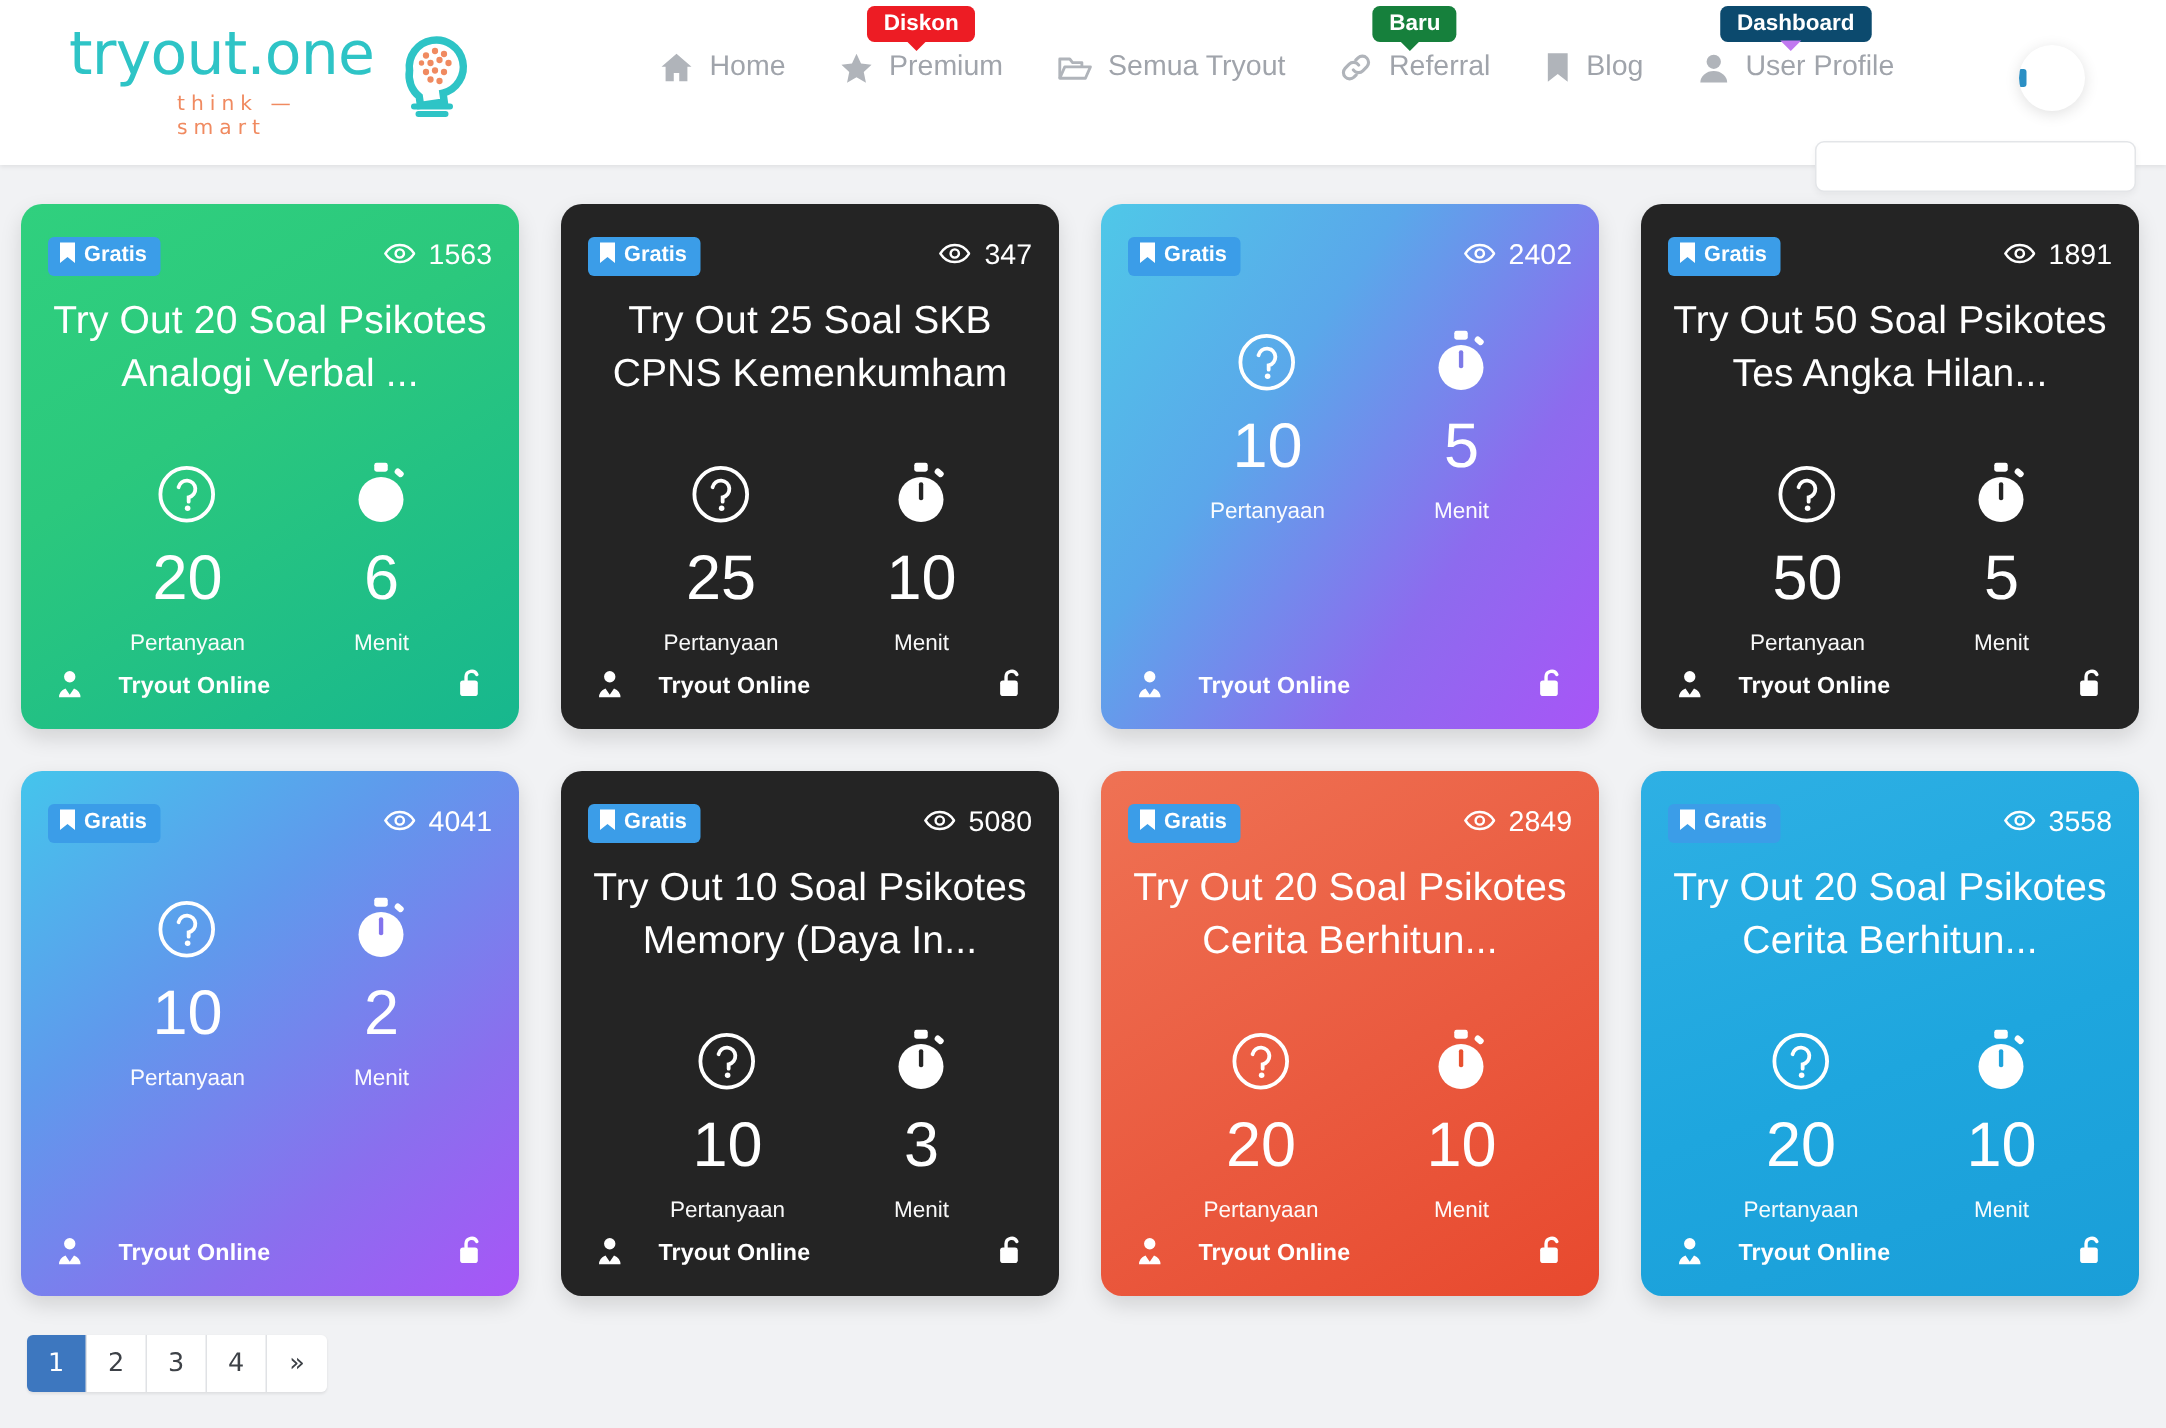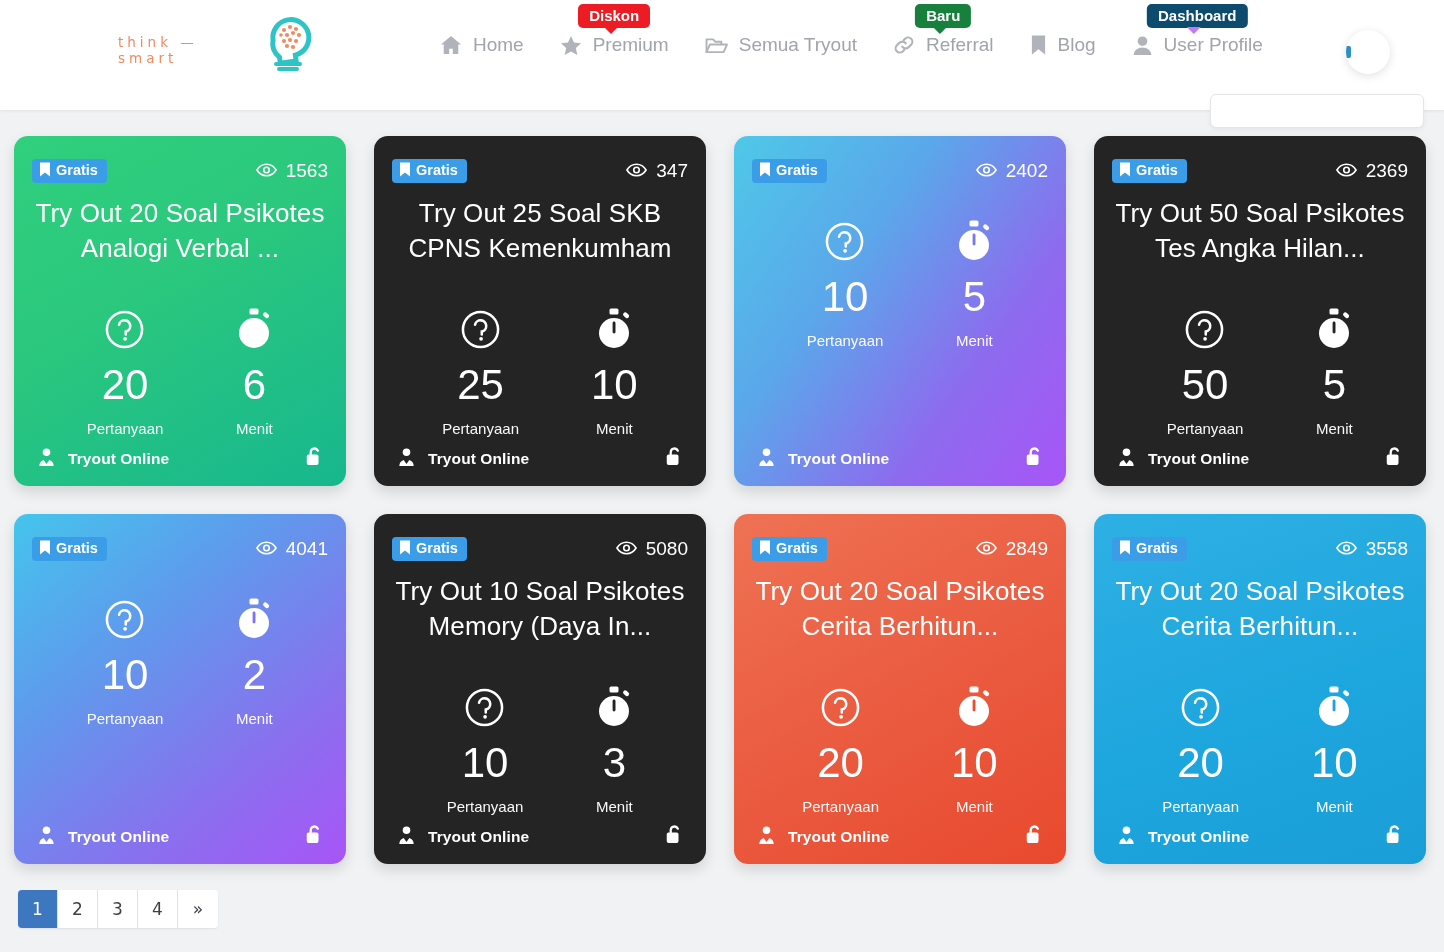--- a/index.html
+++ b/index.html
@@ -228,21 +228,21 @@
   }
 
   .card-footer {
     position: absolute;
     left: 0; right: 0; bottom: 16px;
     display: flex;
     align-items: center;
     justify-content: space-between;
     padding: 0 24px;
   }
-  .author { display: flex; align-items: center; gap: 13px; }
+  .author { display: flex; align-items: center; gap: 24px; }
   .author-name { font-size: 15.5px; font-weight: 700; letter-spacing: 0.1px; }
 
   
   .theme-green  { background: linear-gradient(150deg, #30d07e 0%, #2bc87d 40%, #17b78e 100%); }
   .theme-dark   { background: #242424; }
   .theme-cyanpurple { background: linear-gradient(125deg, #4fc8e8 0%, #5aa8ea 35%, #8d6bee 70%, #a855f7 100%); }
   .theme-bluepurple { background: linear-gradient(140deg, #44c5ec 0%, #5f9aec 35%, #8a6fee 72%, #a855f7 100%); }
   .theme-salmon { background: linear-gradient(150deg, #ef7254 0%, #ea5a3f 55%, #e8492e 100%); }
   .theme-blue   { background: linear-gradient(160deg, #2eb0e4 0%, #1ea6de 55%, #1a9ed8 100%); }
 
@@ -271,20 +271,21 @@
   .page-link:last-child { border-right: none; }
   .page-link.active { background: #3d77bf; color: #ffffff; }
 </style>
 </head>
 <body>
 
 <header class="site-header">
 
   <a class="brand">
     <span class="brand-text">
+      <span class="brand-name">tryout.one</span>
       <span class="brand-tag">think — smart</span>
     </span>
     <span class="brand-mark">
       <svg width="54" height="62" viewBox="0 0 54 62">
         <path d="M10 26 A18 18 0 1 1 30 44 L30 50 L14 50 L14 44 A18 18 0 0 1 10 26 Z" fill="none" stroke="#2ec4c6" stroke-width="5" stroke-linecap="round" transform="rotate(-8 24 34)"></path>
         <path d="M12 52 L36 52 M15 57 L33 57" stroke="#2ec4c6" stroke-width="4" stroke-linecap="round"></path>
         <g fill="#f08a60">
           <circle cx="20" cy="18" r="2.1"></circle>
             <circle cx="26" cy="15" r="2.1"></circle>
           <circle cx="32" cy="17" r="2.1"></circle>
@@ -583,21 +584,21 @@
         </span>
         <span>Gratis</span>
       </span>
       <span class="views">
         <span>
           <svg width="21" height="14" viewBox="0 0 22 14" fill="none" stroke="currentColor" stroke-width="1.7">
             <path d="M1 7 C4 2 7.8 1 11 1 C14.2 1 18 2 21 7 C18 12 14.2 13 11 13 C7.8 13 4 12 1 7 Z"></path>
             <circle cx="11" cy="7" r="2.9"></circle>
           </svg>
         </span>
-        <span>2369</span>
+        <span>1891</span>
       </span>
     </div>
     <h3 class="card-title">Try Out 50 Soal Psikotes Tes Angka Hilan...</h3>
     <div class="stats">
       <div class="stat">
         <span class="stat-icon">
           <svg width="41" height="41" viewBox="0 0 42 42" fill="none" stroke="currentColor" stroke-width="2.6">
             <circle cx="21" cy="21" r="18"></circle>
             <path d="M15.4 16.2 a5.8 5.8 0 1 1 6.9 6.9 v3" stroke-linecap="round"></path>
             <circle cx="21.6" cy="30.6" r="1.9" fill="currentColor" stroke="none"></circle>

